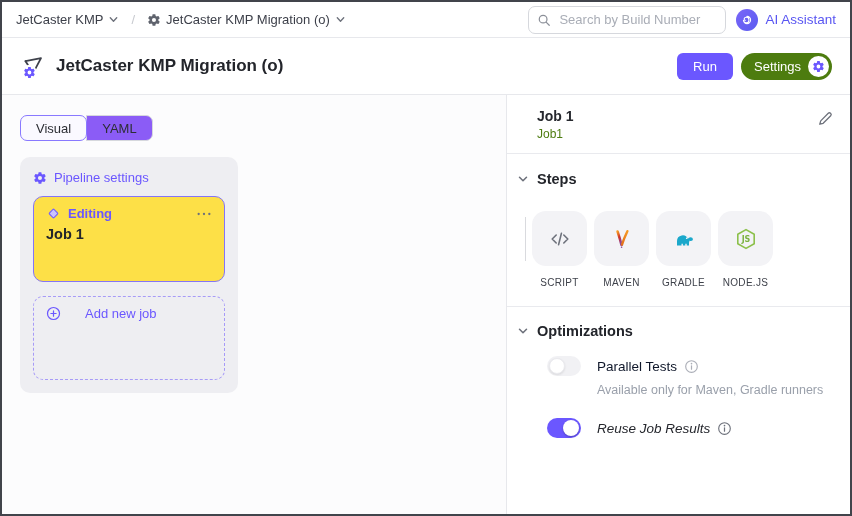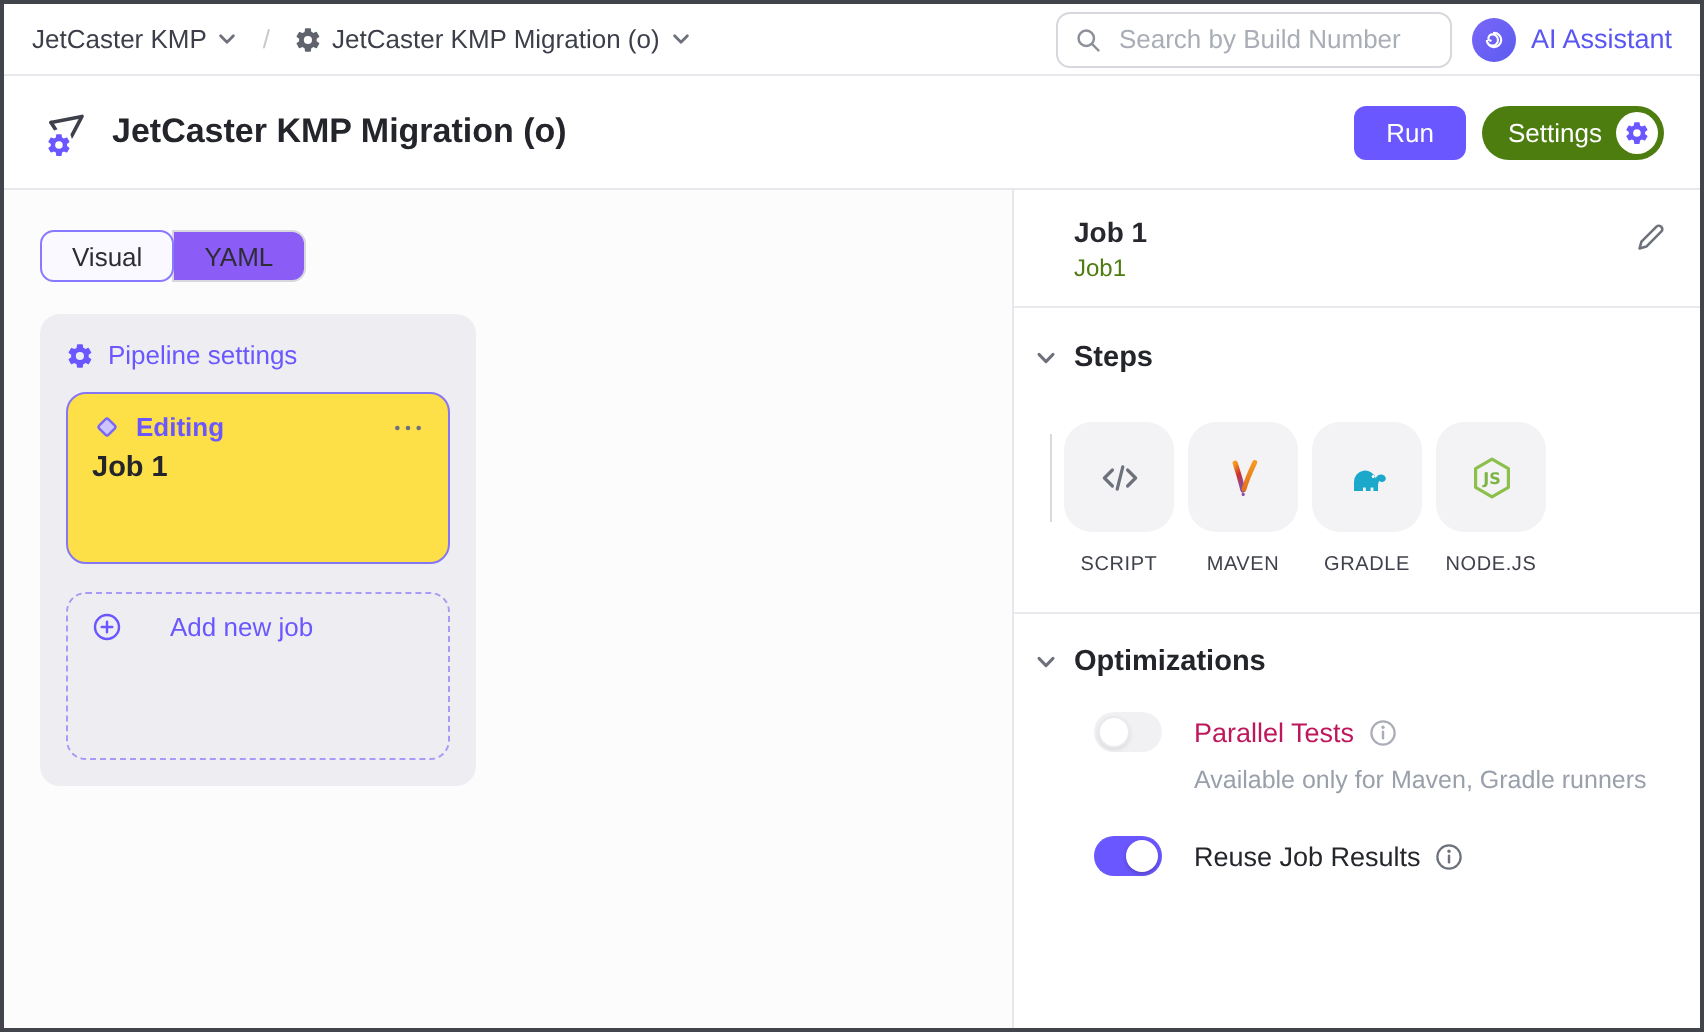--- a/index.html
+++ b/index.html
@@ -131,23 +131,23 @@
   }
   .tile-label {
     margin-top:11px; font-size:10px; letter-spacing:0.3px; color:#3f424b;
     white-space:nowrap; text-align:center;
   }
   .vdiv { width:1px; height:44px; background:#d9dade; margin: 6px 6px 0 0; flex:none; }
   .steps-wrap { padding-bottom: 18px; }
 
   .opt-section { border-top:1px solid #e9eaee; padding: 16px 16px 0 10px; }
   .opt-row { display:flex; align-items:center; margin: 17px 0 0 30px; }
-  .opt-row.reuse { margin-top: 21px; }
+  .opt-row.reuse { margin-top: 21px; font-style: italic; }
   .opt-label { font-size:13.5px; margin-left:16px; }
-  .opt-label.disabled { color:#be185d; }
+  .opt-label.disabled { color:#0f172a; }
   .opt-label.active { color:#24262c; }
   .info { margin-left:7px; color:#6d717b; }
   .info.dim { color:#abaeb7; }
   .opt-note { margin: 7px 0 0 80px; font-size:12.5px; color:#9aa0ab; }
 
   
   .toggle {
     width:34px; height:20px; border-radius:10px; background:#6B57FF;
     position:relative; cursor:pointer; flex:none;
   }

